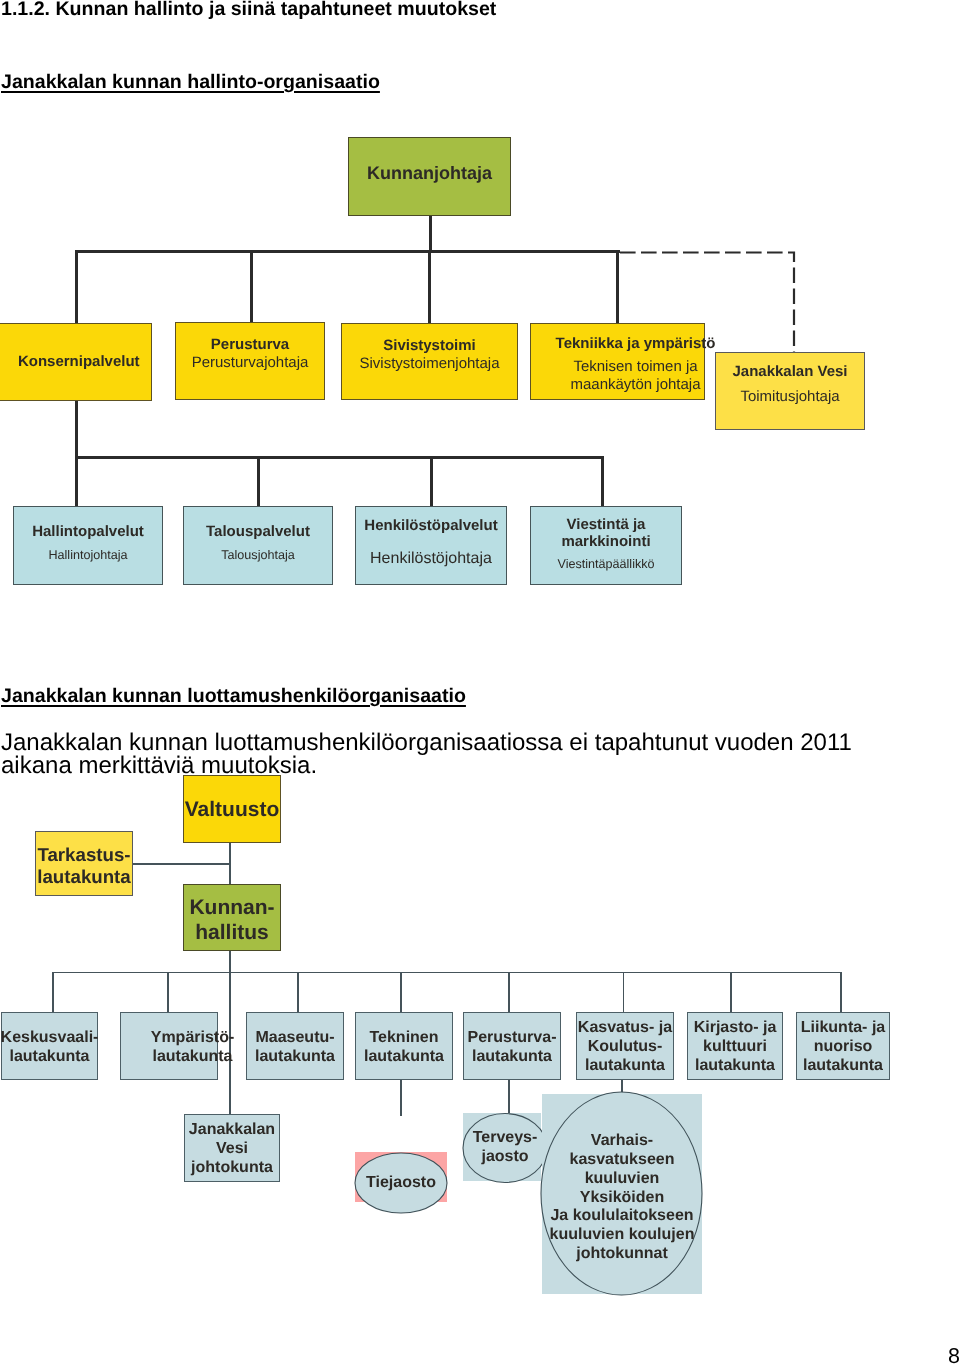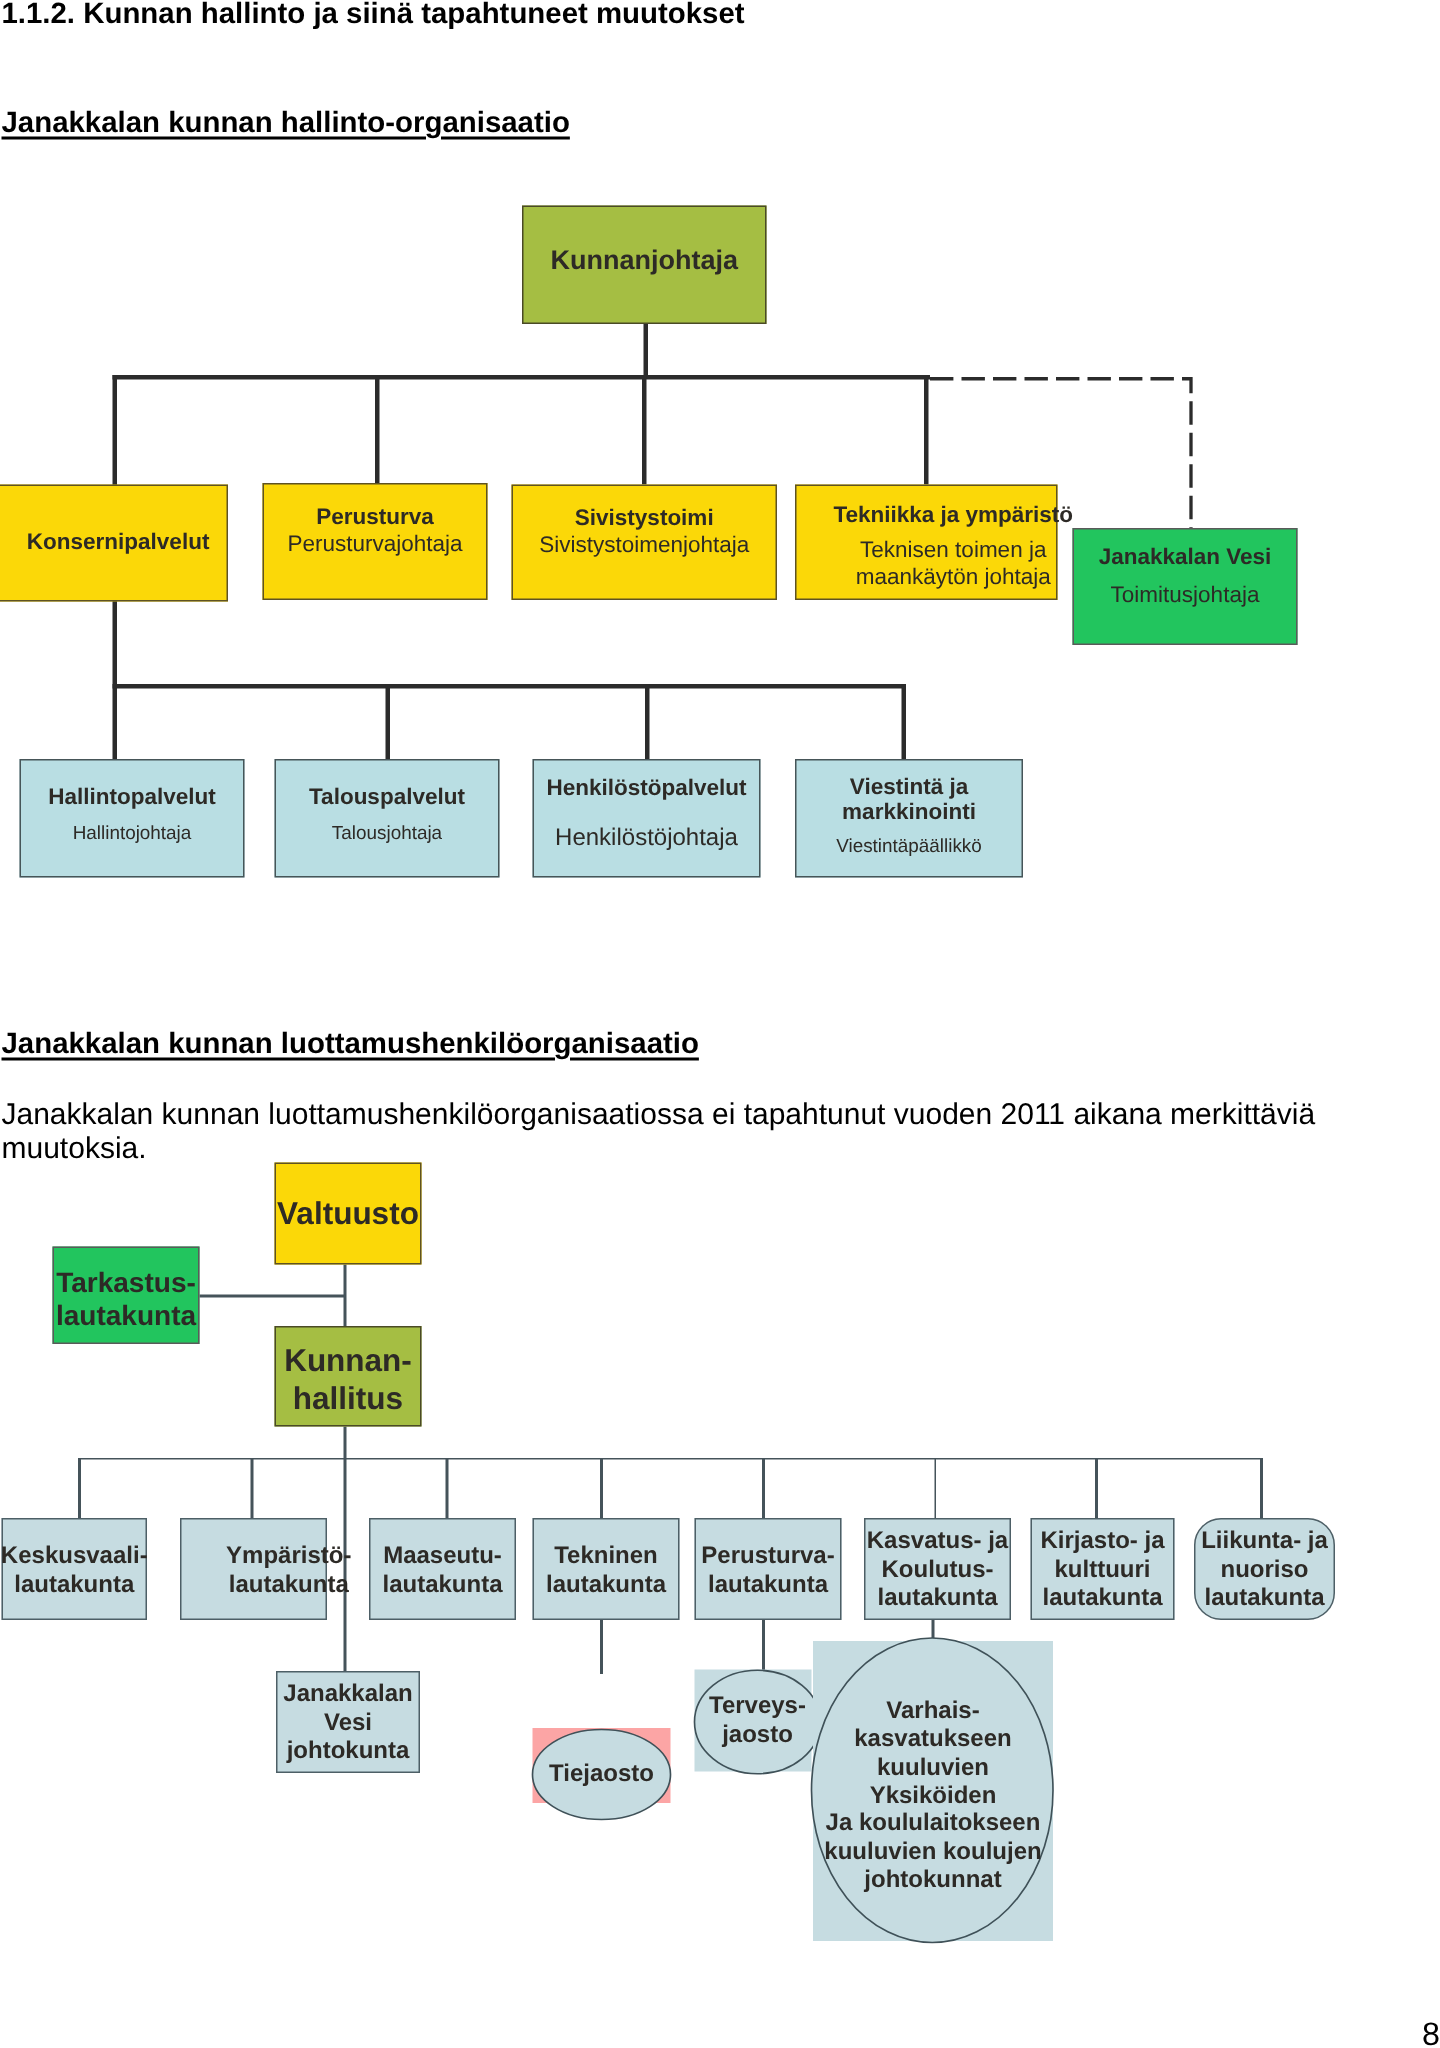--- a/index.html
+++ b/index.html
@@ -8,36 +8,36 @@
        font-family:"Liberation Sans",sans-serif;color:#2d2a26;
        -webkit-font-smoothing:antialiased;text-rendering:geometricPrecision;}
   .abs{position:absolute;box-sizing:border-box;}
 
   
   #heading{left:1px;top:-2px;font-size:19.6px;font-weight:bold;color:#000;}
   #sub1{left:1px;top:71px;font-size:19.6px;font-weight:bold;color:#000;
         text-decoration:underline;text-underline-offset:3px;text-decoration-thickness:2px;}
   #sub2{left:1px;top:685px;font-size:19.6px;font-weight:bold;color:#000;
         text-decoration:underline;text-underline-offset:3px;text-decoration-thickness:2px;}
-  #para{left:1px;top:732px;width:890px;font-size:20px;color:#000;line-height:22.5px;}
+  #para{left:1px;top:732px;width:890px;font-size:24px;color:#000;line-height:22.5px;}
   #pagenum{left:948px;top:1344px;font-size:21.5px;color:#000;}
 
   
   .box{display:flex;flex-direction:column;align-items:center;justify-content:center;
        text-align:center;line-height:1.17;}
   .pbot{padding-bottom:14px;}
   .pbot8{padding-bottom:5px;}
   .pbot4{padding-bottom:4px;}
   .ptop2{padding-top:3px;}
   .ptop5{padding-top:5px;}
   .box .t{font-weight:bold;white-space:nowrap;}
   .box .s{font-weight:normal;}
   .green{background:#a5be43;border:1.4px solid #4a4a26;}
   .yellow{background:#fbd808;border:1.4px solid #5e5223;}
-  .whitebox{background:#22c55e;border:1.2px solid #5a5a5a;}
+  .whitebox{background:#fde047;border:1.2px solid #5a5a5a;}
   .blue{background:#b9dee3;border:1.2px solid #465558;}
   .paleblue{background:#c6dce1;border:1.3px solid #4d5f66;}
 
   
   .vl{background:#2b2b2b;}
   .hl{background:#2b2b2b;}
   .tvl{background:#45535a;}
   .thl{background:#45535a;}
   svg{display:block;}
 </style>
@@ -165,21 +165,21 @@
   <div class="abs box paleblue ptop2" style="left:576px;top:242px;width:98px;height:68px;font-size:16px;line-height:1.18;">
     <div class="t">Kasvatus- ja</div>
     <div class="t">Koulutus-</div>
     <div class="t">lautakunta</div>
   </div>
   <div class="abs box paleblue ptop2" style="left:687px;top:242px;width:96px;height:68px;font-size:16px;line-height:1.18;">
     <div class="t">Kirjasto- ja</div>
     <div class="t">kulttuuri</div>
     <div class="t">lautakunta</div>
   </div>
-  <div class="abs box paleblue ptop2" style="left:796px;top:242px;width:94px;height:68px;font-size:16px;line-height:1.18;border-radius:18px;">
+  <div class="abs box paleblue ptop2" style="left:796px;top:242px;width:94px;height:68px;font-size:16px;line-height:1.18;">
     <div class="t">Liikunta- ja</div>
     <div class="t">nuoriso</div>
     <div class="t">lautakunta</div>
   </div>
 
   <div class="abs box paleblue ptop2" style="left:184px;top:344px;width:96px;height:68px;font-size:16px;line-height:1.18;">
     <div class="t">Janakkalan</div>
     <div class="t">Vesi</div>
     <div class="t">johtokunta</div>
   </div>

